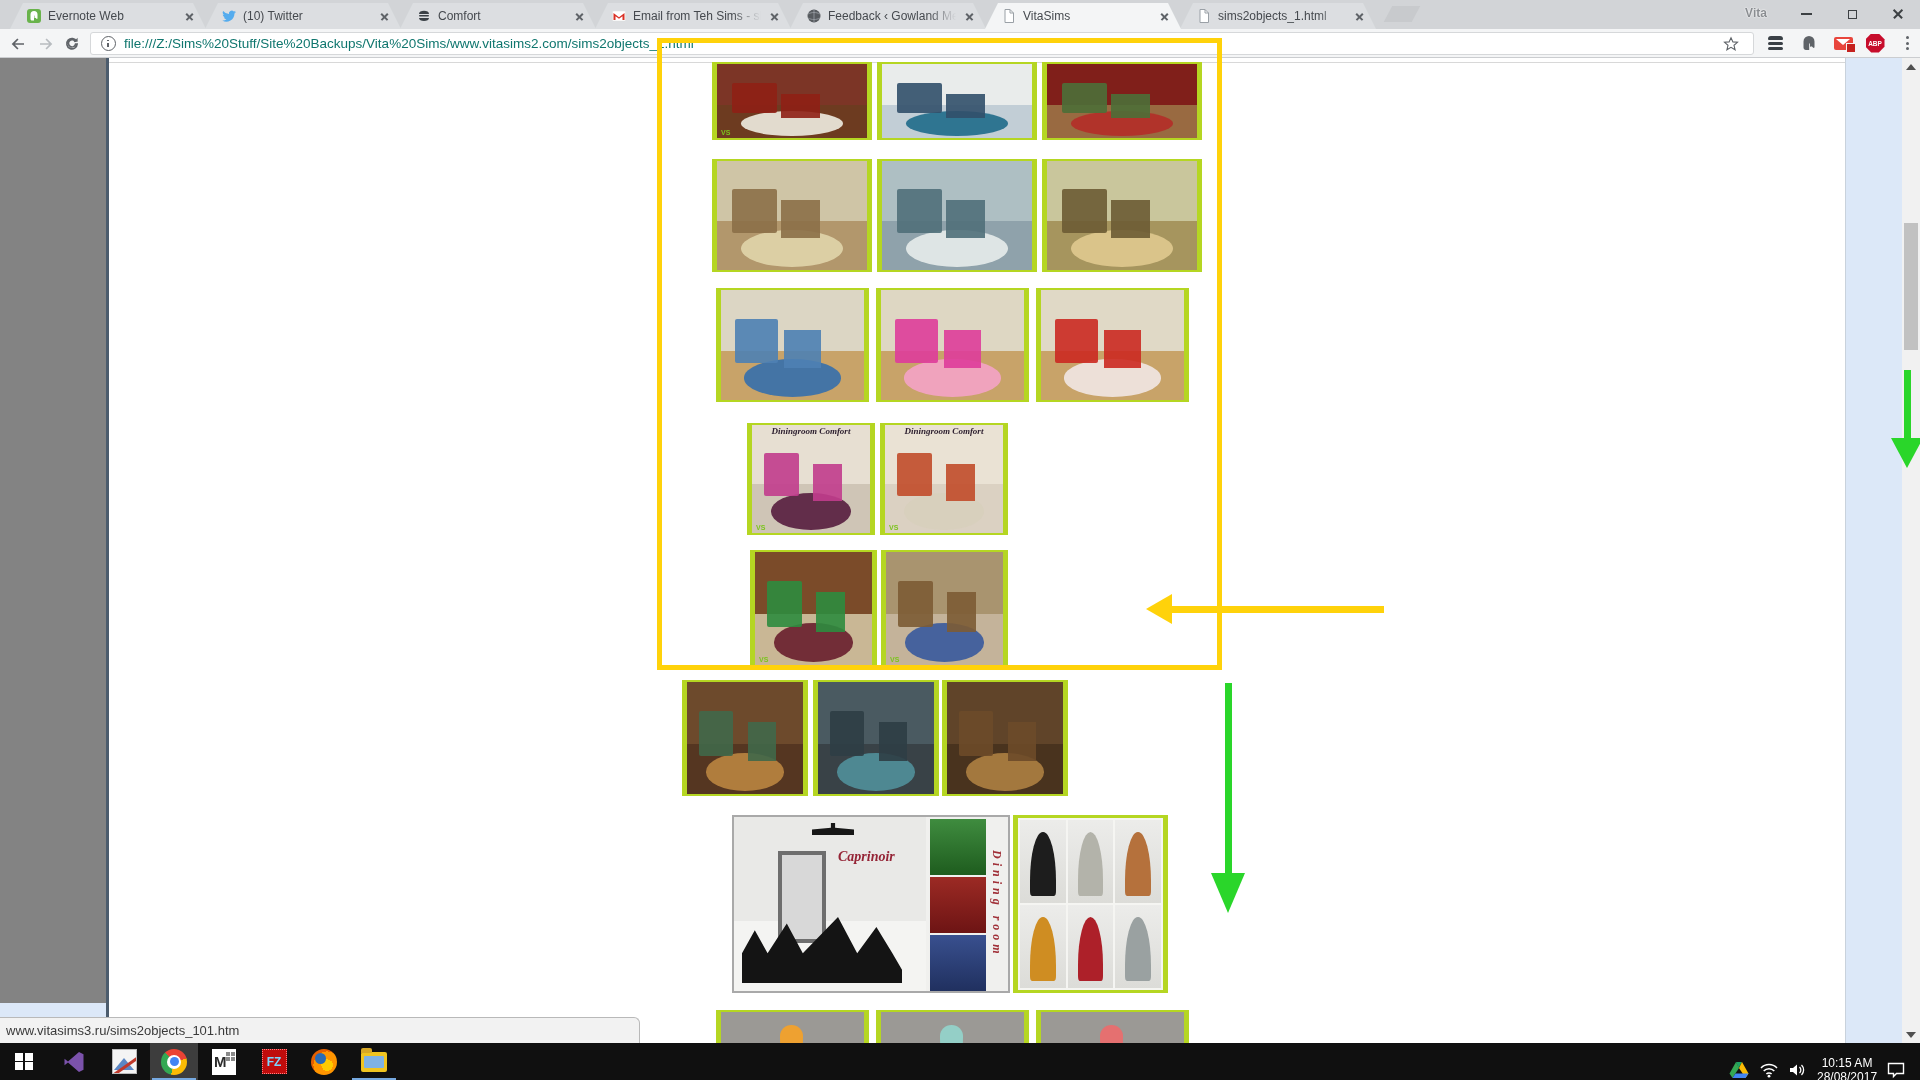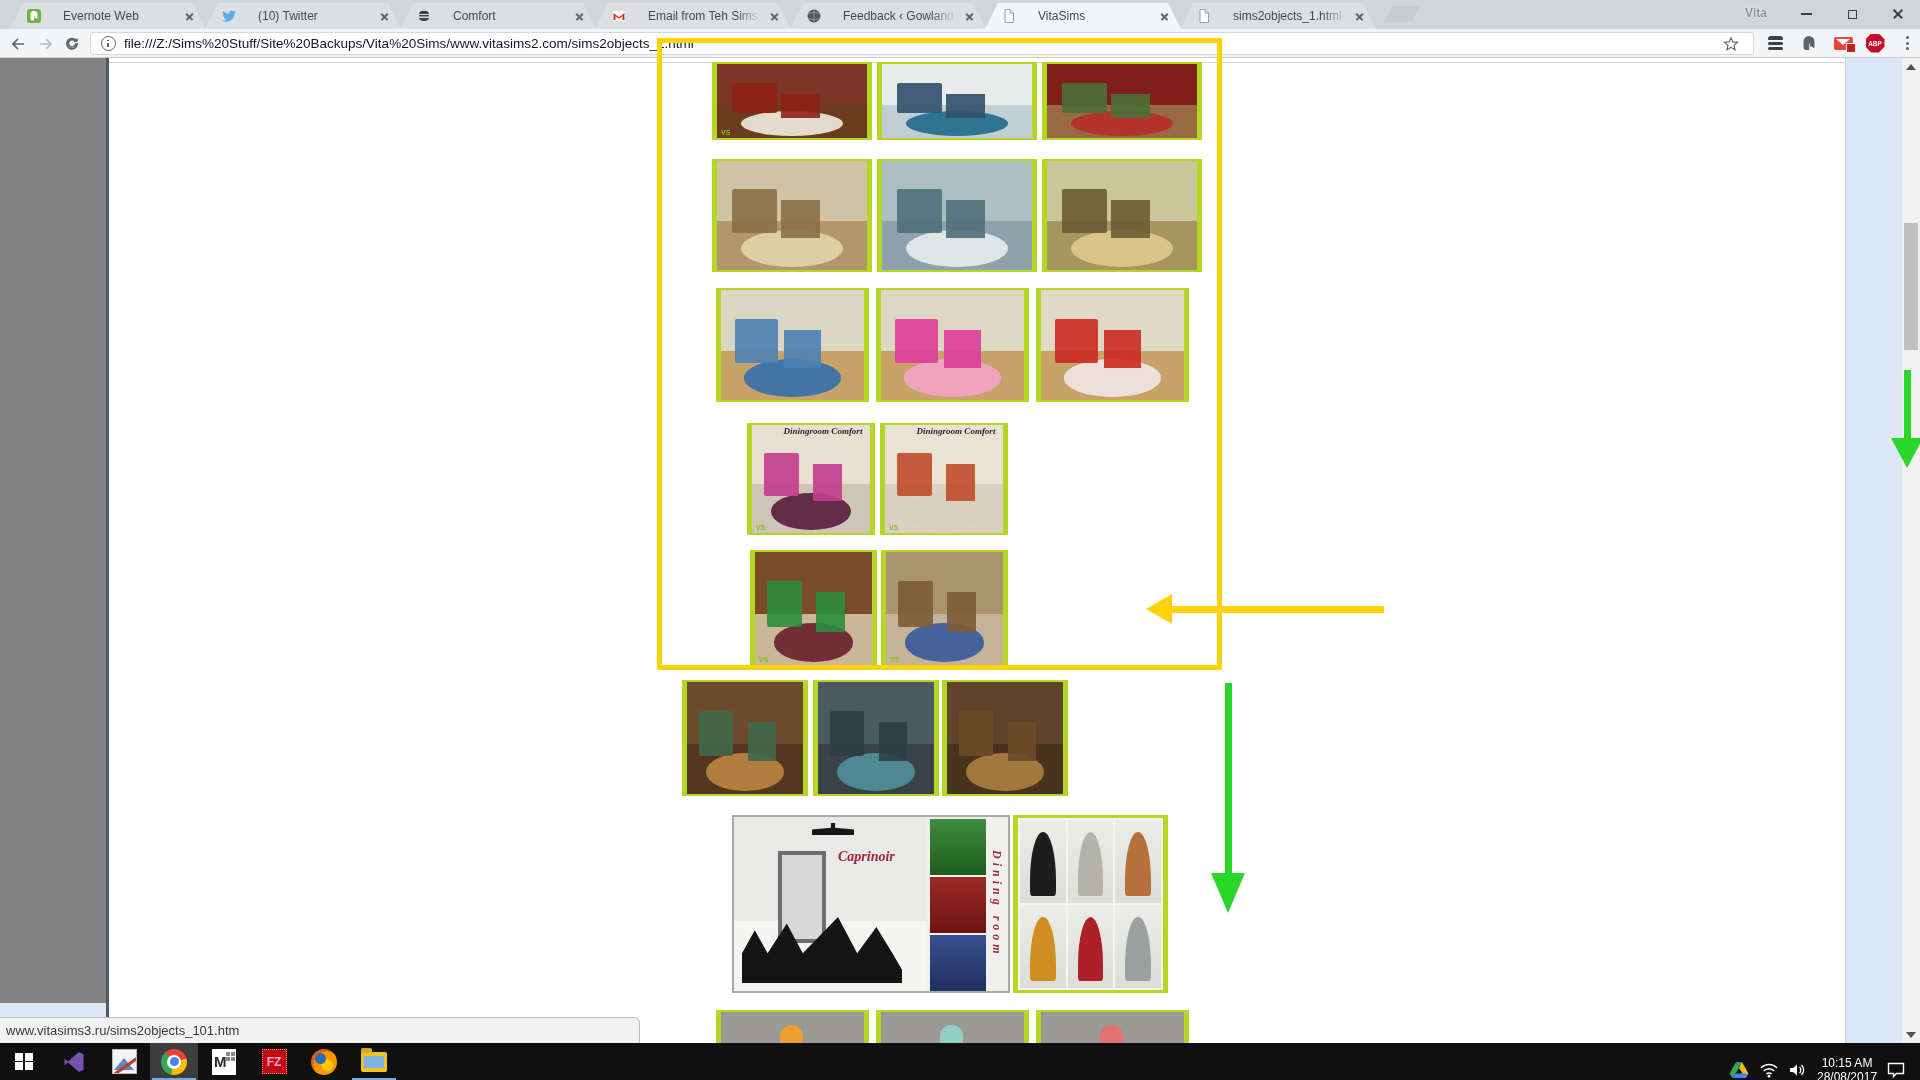--- a/index.html
+++ b/index.html
@@ -7,21 +7,21 @@
           font-family:"Liberation Sans", sans-serif;background:#dce8f8;}
   
   .tabstrip{position:absolute;left:0;top:0;width:1920px;height:29px;background:#d2d4d7;}
   .tab{position:absolute;top:3px;height:26px;display:flex;align-items:center;gap:6px;
        padding:0 8px 0 16px;box-sizing:border-box;
        clip-path:polygon(13px 0,calc(100% - 13px) 0,100% 100%,0 100%);
        background:#dcdee1;color:#45494e;font-size:12px;}
   .tab.active{background:#f4f5f6;z-index:3;}
   .tab .title{flex:1;white-space:nowrap;overflow:hidden;max-width:128px;
        -webkit-mask-image:linear-gradient(90deg,#000 78%,transparent);
-       mask-image:linear-gradient(90deg,#000 78%,transparent);margin-left:15px;}
+       mask-image:linear-gradient(90deg,#000 78%,transparent);}
   .tab .fav{width:16px;height:16px;flex:0 0 16px;}
   .tabclose{width:16px;height:16px;position:relative;flex:0 0 16px;cursor:pointer;}
   .tabclose::before,.tabclose::after{content:"";position:absolute;left:3px;top:7.5px;width:9px;height:1.6px;background:#5f6368;}
   .tabclose::before{transform:rotate(45deg);} .tabclose::after{transform:rotate(-45deg);}
   .newtab{position:absolute;left:1388px;top:6px;width:28px;height:16px;background:#c8cacd;
           transform:skewX(-28deg);}
   .profile-name{position:absolute;left:1726px;top:6px;width:60px;text-align:center;font-size:12px;
           color:#8a8d91;text-shadow:0 0 2px #fff,0 0 1px #fff;font-weight:bold;}
   .wbtn{position:absolute;top:0;width:40px;height:28px;display:flex;align-items:center;justify-content:center;}
   .wbtn .bar{width:11px;height:1.6px;background:#3c4043;}
@@ -32,21 +32,21 @@
   .close-g::before,.close-g::after{content:"";position:absolute;left:0;top:5px;width:12px;height:1.6px;background:#3c4043;}
   .close-g::before{transform:rotate(45deg);} .close-g::after{transform:rotate(-45deg);}
   .toolbar{position:absolute;left:0;top:29px;width:1920px;height:28px;background:#f4f5f6;
            border-bottom:1px solid #cbcdd0;z-index:2;}
   .navbtn{position:absolute;top:3px;width:24px;height:24px;display:flex;align-items:center;justify-content:center;}
   .omnibox{position:absolute;left:90px;top:3px;width:1662px;height:21px;background:#fff;
            border:1px solid #d6d8da;border-radius:3px;display:flex;align-items:center;}
   .info-ic{position:relative;width:13px;height:13px;border:1.4px solid #5f6368;border-radius:50%;margin:0 8px 0 10px;flex:0 0 13px;}
   .info-ic::before{content:"";position:absolute;left:5px;top:2.5px;width:1.8px;height:1.8px;background:#5f6368;}
   .info-ic::after{content:"";position:absolute;left:5px;top:5.5px;width:1.8px;height:4.5px;background:#5f6368;}
-  .url{font-size:13.5px;color:#0f172a;white-space:nowrap;}
+  .url{font-size:13.5px;color:#0f766e;white-space:nowrap;}
   .star{position:absolute;right:14px;top:2.5px;}
   .ext{position:absolute;top:3px;width:22px;height:22px;display:flex;align-items:center;justify-content:center;}
   .abp{width:19px;height:19px;background:#c70d2c;color:#fff;font-size:6.5px;font-weight:bold;
        display:flex;align-items:center;justify-content:center;
        clip-path:polygon(30% 0,70% 0,100% 30%,100% 70%,70% 100%,30% 100%,0 70%,0 30%);}
   .dots{display:flex;flex-direction:column;gap:2.5px;}
   .dots i{width:3px;height:3px;border-radius:50%;background:#5f6368;}
   .env{position:relative;width:19px;height:13px;background:#e8453c;border-radius:2px;}
   .env::before{content:"";position:absolute;left:2px;top:2px;border-left:7.5px solid transparent;
        border-right:7.5px solid transparent;border-top:6px solid #fff;}
@@ -69,21 +69,21 @@
   
   .thumb{position:absolute;box-sizing:border-box;border:solid #b5d622;border-width:2px 5px;
          background:linear-gradient(180deg,var(--wall) 0 55%,var(--floor) 55% 100%);overflow:hidden;cursor:pointer;}
   .thumb::before{content:"";position:absolute;left:16%;bottom:3%;width:68%;height:34%;
          border-radius:50%;background:var(--a);opacity:.95;}
   .thumb::after{content:"";position:absolute;left:10%;top:26%;width:30%;height:40%;
          background:var(--b);opacity:.9;border-radius:2px;box-shadow:46px 8px 0 -3px var(--b);}
   .thumb.lamp::before{left:41%;bottom:auto;top:12%;width:16%;height:52%;
          border-radius:50% 50% 50% 50%/20% 20% 80% 80%;}
   .thumb.lamp::after{display:none;}
-  .thumb .caption{position:absolute;left:12px;top:1px;width:100%;text-align:center;
+  .thumb .caption{position:absolute;left:0;top:1px;width:100%;text-align:center;
          font-family:"Liberation Serif", serif;font-style:italic;font-weight:bold;
          font-size:9px;color:#2e2030;z-index:2;}
   .thumb .vs{position:absolute;left:4px;bottom:2px;font-size:7px;font-weight:bold;color:#7bc41d;z-index:2;}
   
   .cap{position:absolute;left:732px;top:758px;width:278px;height:178px;background:#f0f0ee;
        border:2px solid #a9a9a9;box-sizing:border-box;cursor:pointer;}
   .cap-main{position:absolute;left:0;top:0;width:192px;height:174px;
        background:linear-gradient(180deg,#e9e9e7 0 60%,#f4f4f2 60% 100%);}
   .cap-chand{position:absolute;left:78px;top:6px;width:42px;height:12px;background:#171717;
        clip-path:polygon(45% 0,55% 0,55% 40%,100% 55%,100% 100%,0 100%,0 55%,45% 40%);}
@@ -129,21 +129,21 @@
   .tslot .underline{position:absolute;left:2px;bottom:0;width:44px;height:2.5px;background:#76a9e0;}
   .win-logo{display:grid;grid-template-columns:8px 8px;grid-template-rows:8px 8px;gap:1.5px;}
   .win-logo i{background:#fff;}
   .chrome-ic{position:relative;width:26px;height:26px;border-radius:50%;
        background:conic-gradient(from -45deg,#ea4335 0 33%,#fbbc05 33% 66%,#34a853 66% 100%);}
   .chrome-ic::before{content:"";position:absolute;left:6px;top:6px;width:14px;height:14px;border-radius:50%;background:#fff;}
   .chrome-ic::after{content:"";position:absolute;left:8.5px;top:8.5px;width:9px;height:9px;border-radius:50%;background:#4285f4;}
   .ff-ic{position:relative;width:26px;height:26px;border-radius:50%;
        background:radial-gradient(circle at 62% 62%,#ffcb00 0 25%,#ff9500 25% 60%,#e66000 60% 100%);}
   .ff-ic::after{content:"";position:absolute;left:4px;top:4px;width:11px;height:11px;border-radius:50%;background:#2a6bb5;}
-  .fz-ic{width:25px;height:25px;background:#bf0c0c;color:#f9a8d4;font-weight:bold;font-size:12px;
+  .fz-ic{width:25px;height:25px;background:#bf0c0c;color:#7dd3fc;font-weight:bold;font-size:12px;
        display:flex;align-items:center;justify-content:center;border:1.5px dotted #ff8080;box-sizing:border-box;}
   .word-ic{position:relative;width:24px;height:26px;background:#fff;display:flex;align-items:center;}
   .word-ic .m{font-weight:bold;font-size:15px;color:#2b2b2b;padding-left:2px;}
   .word-ic .grid{position:absolute;right:1px;top:3px;display:grid;grid-template-columns:4px 4px;gap:1.5px;}
   .word-ic .grid i{width:4px;height:4px;background:#8a8a8a;}
   .photo-ic{position:relative;width:25px;height:25px;background:#f4f4f4;border:1px solid #bbb;box-sizing:border-box;overflow:hidden;}
   .photo-ic::before{content:"";position:absolute;left:1px;bottom:3px;border-left:10px solid transparent;
        border-right:10px solid transparent;border-bottom:12px solid #5b87c5;}
   .photo-ic::after{content:"";position:absolute;left:-3px;top:14px;width:34px;height:3px;background:#c0392b;transform:rotate(-35deg);}
   .folder-ic{position:relative;width:26px;height:20px;background:#f0c420;border-radius:2px;}

